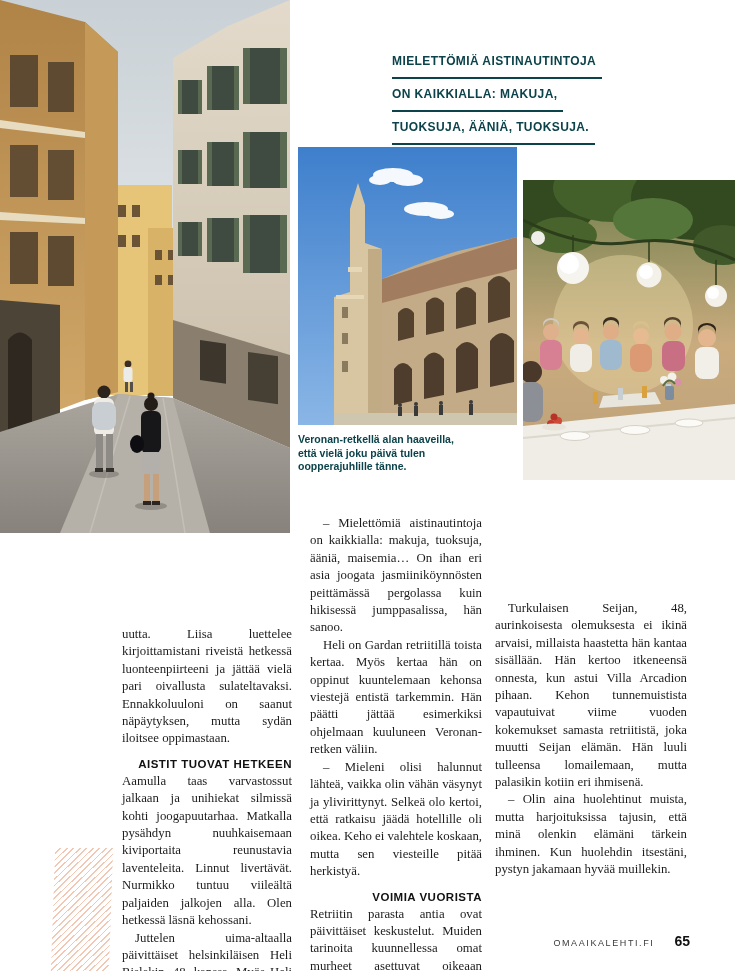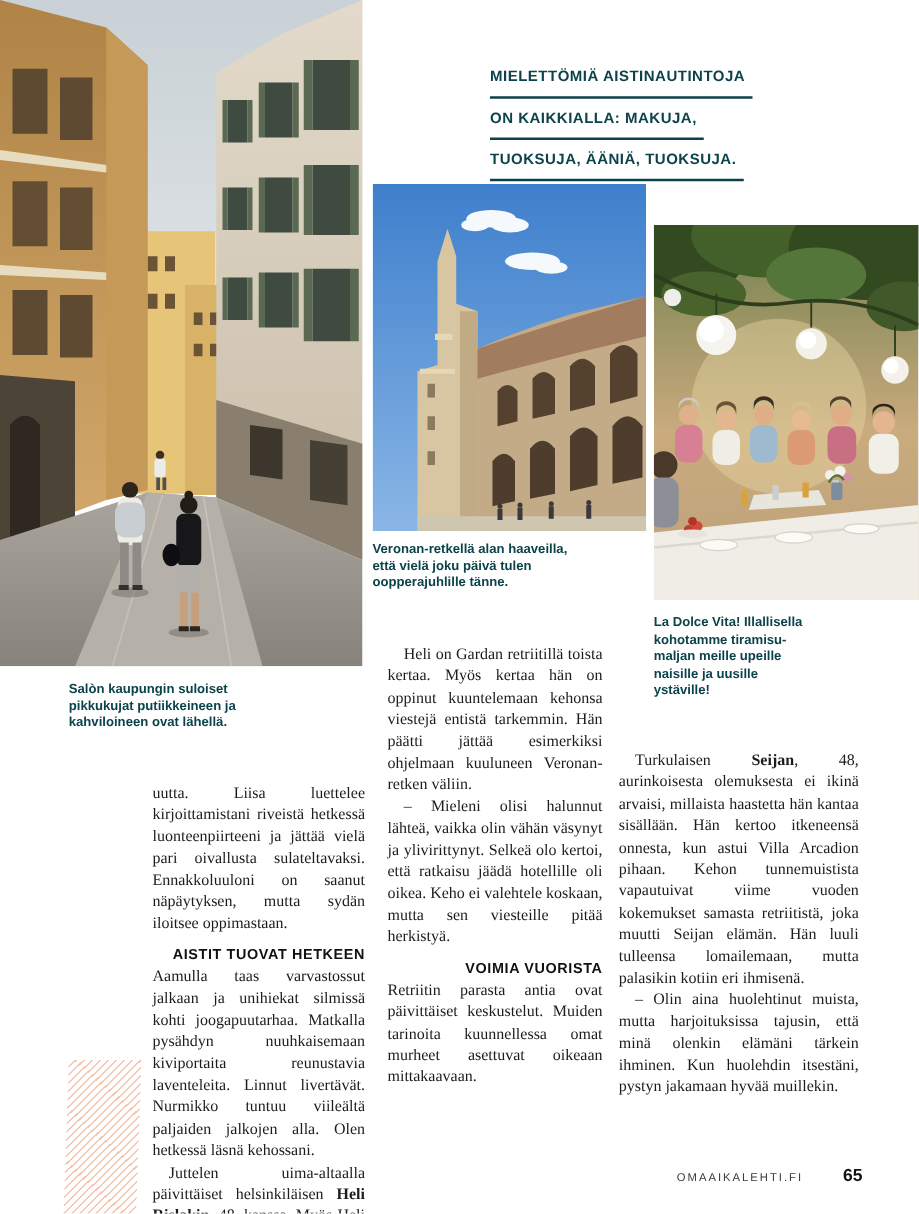--- a/index.html
+++ b/index.html
@@ -32,30 +32,30 @@
   .col{position:absolute;}
   #col1{left:122px;top:626px;width:170px;}
   #col2{left:310px;top:515px;width:172px;}
   #col3{left:495px;top:600px;width:192px;}
   .col p{margin:0;font-size:12.8px;line-height:17.4px;text-align:justify;}
   .col p.indent{text-indent:13px;}
   .col h3{
     margin:10px 0 3px 0;font-family:"Liberation Sans",sans-serif;
     font-size:11.5px;letter-spacing:.5px;color:#111;font-weight:bold;text-align:right;
   }
-  .col b{font-weight:bold;margin-top:40px;}
+  .col b{font-weight:normal;margin-top:40px;}
   .endmark{
     float:right;width:7px;height:7px;border:1.5px solid #111;
     margin-top:6px;background:#fff;
   }
   
   #footer{position:absolute;left:0;top:932px;width:690px;text-align:right;}
   #footer-site{
     font-family:"Liberation Sans",sans-serif;font-size:9px;letter-spacing:1.6px;
-    color:#3a3a3a;margin-right:32px;
+    color:#3a3a3a;margin-right:20px;
   }
   #footer-page{
     font-family:"Liberation Sans",sans-serif;font-size:14px;font-weight:bold;color:#111;text-align:right;
   }
   
   #stripes{
     position:absolute;left:53px;top:848px;width:58px;height:123px;
     background:repeating-linear-gradient(135deg,#ffffff 0 3.4px,#f2c8b5 3.4px 4.6px);
     transform:skewX(-2deg);
   }
@@ -323,32 +323,31 @@
           <circle cx="31" cy="237" r="3.5" fill="#b73227"></circle>
         <ellipse cx="31" cy="247" rx="12" ry="3.5" fill="#e8e4da"></ellipse>
         <rect x="142" y="206" width="9" height="14" rx="2" fill="#7b8d9e"></rect>
         <circle cx="141" cy="200" r="4" fill="#f3f1ea"></circle>
           <circle cx="149" cy="197" r="4.5" fill="#f3f1ea"></circle>
           <circle cx="155" cy="202" r="3.5" fill="#d990a8"></circle>
         <path d="M140,206 Q146,196 152,204" stroke="#5c7042" stroke-width="2" fill="none"></path>
       </g>
     </svg>
   </div>
-  <div class="caption" id="caption-dinner">La Dolce Vita! Illallisella kohotamme tiramisu-maljan meille upeille naisille ja uusille ystäville!</div>
-
-  <div class="caption" id="caption-street">Salòn kaupungin suloiset pikkukujat putiikkeineen ja kahviloineen ovat lähellä.</div>
+
 
   <div class="col" id="col1">
     <p>uutta. Liisa luettelee kirjoittamistani riveistä hetkessä luonteenpiirteeni ja jättää vielä pari oivallusta sulateltavaksi. Ennakkoluuloni on saanut näpäytyksen, mutta sydän iloitsee oppimastaan.</p>
     <h3>AISTIT TUOVAT HETKEEN</h3>
     <p>Aamulla taas varvastossut jalkaan ja unihiekat silmissä kohti joogapuutarhaa. Matkalla pysähdyn nuuhkaisemaan kiviportaita reunustavia laventeleita. Linnut livertävät. Nurmikko tuntuu viileältä paljaiden jalkojen alla. Olen hetkessä läsnä kehossani.</p>
     <p class="indent"><span>Juttelen uima-altaalla päivittäiset helsinkiläisen </span><b>Heli Rislakin</b><span>, 48, kanssa. Myös Heli on kokenut, mi-</span></p>
   </div>
 
   <div class="col" id="col2">
+    <p class="indent">– Mielettömiä aistinautintoja on kaikkialla: makuja, tuoksuja, ääniä, maisemia… On ihan eri asia joogata jasmiiniköynnösten peittämässä pergolassa kuin hikisessä jumppasalissa, hän sanoo.</p>
     <p class="indent">Heli on Gardan retriitillä toista kertaa. Myös kertaa hän on oppinut kuuntelemaan kehonsa viestejä entistä tarkemmin. Hän päätti jättää esimerkiksi ohjelmaan kuuluneen Veronan-retken väliin.</p>
     <p class="indent">– Mieleni olisi halunnut lähteä, vaikka olin vähän väsynyt ja ylivirittynyt. Selkeä olo kertoi, että ratkaisu jäädä hotellille oli oikea. Keho ei valehtele koskaan, mutta sen viesteille pitää herkistyä.</p>
     <h3>VOIMIA VUORISTA</h3>
     <p>Retriitin parasta antia ovat päivittäiset keskustelut. Muiden tarinoita kuunnellessa omat murheet asettuvat oikeaan mittakaavaan.</p>
   </div>
 
   <div class="col" id="col3">
     <p class="indent"><span>Turkulaisen </span><b>Seijan</b><span>, 48, aurinkoisesta olemuksesta ei ikinä arvaisi, millaista haastetta hän kantaa sisällään. Hän kertoo itkeneensä onnesta, kun astui Villa Arcadion pihaan. Kehon tunnemuistista vapautuivat viime vuoden kokemukset samasta retriitistä, joka muutti Seijan elämän. Hän luuli tulleensa lomailemaan, mutta palasikin kotiin eri ihmisenä.</span></p>
     <p class="indent">– Olin aina huolehtinut muista, mutta harjoituksissa tajusin, että minä olenkin elämäni tärkein ihminen. Kun huolehdin itsestäni, pystyn jakamaan hyvää muillekin.</p>
   </div>

